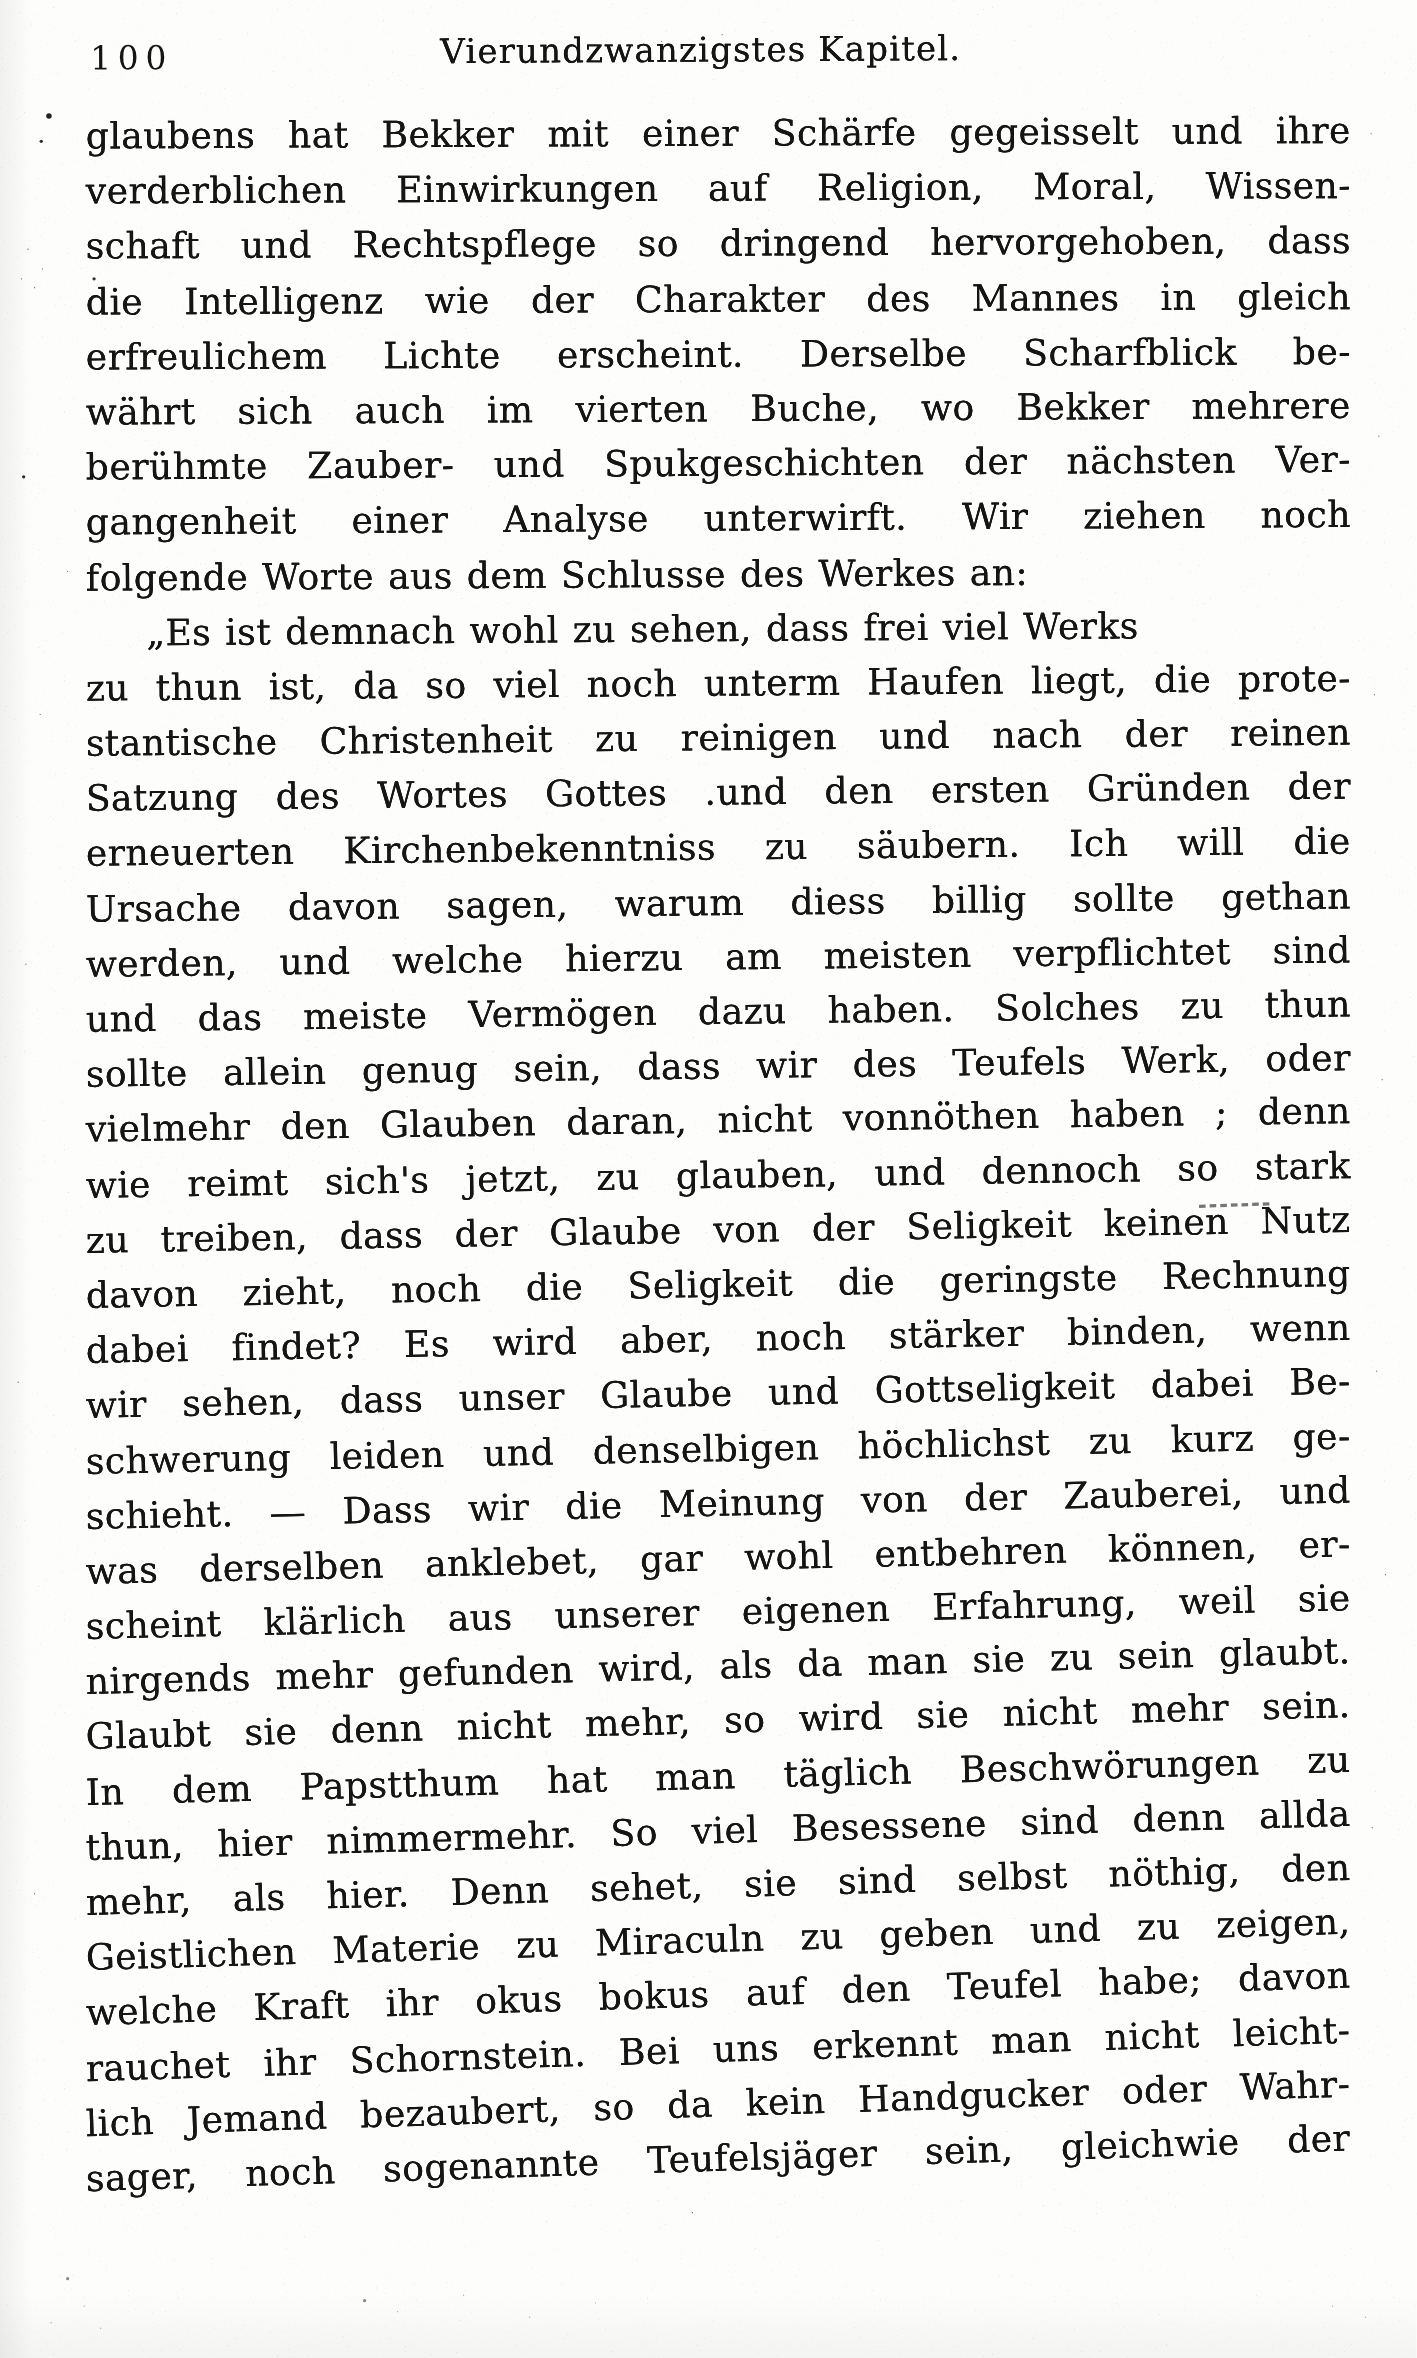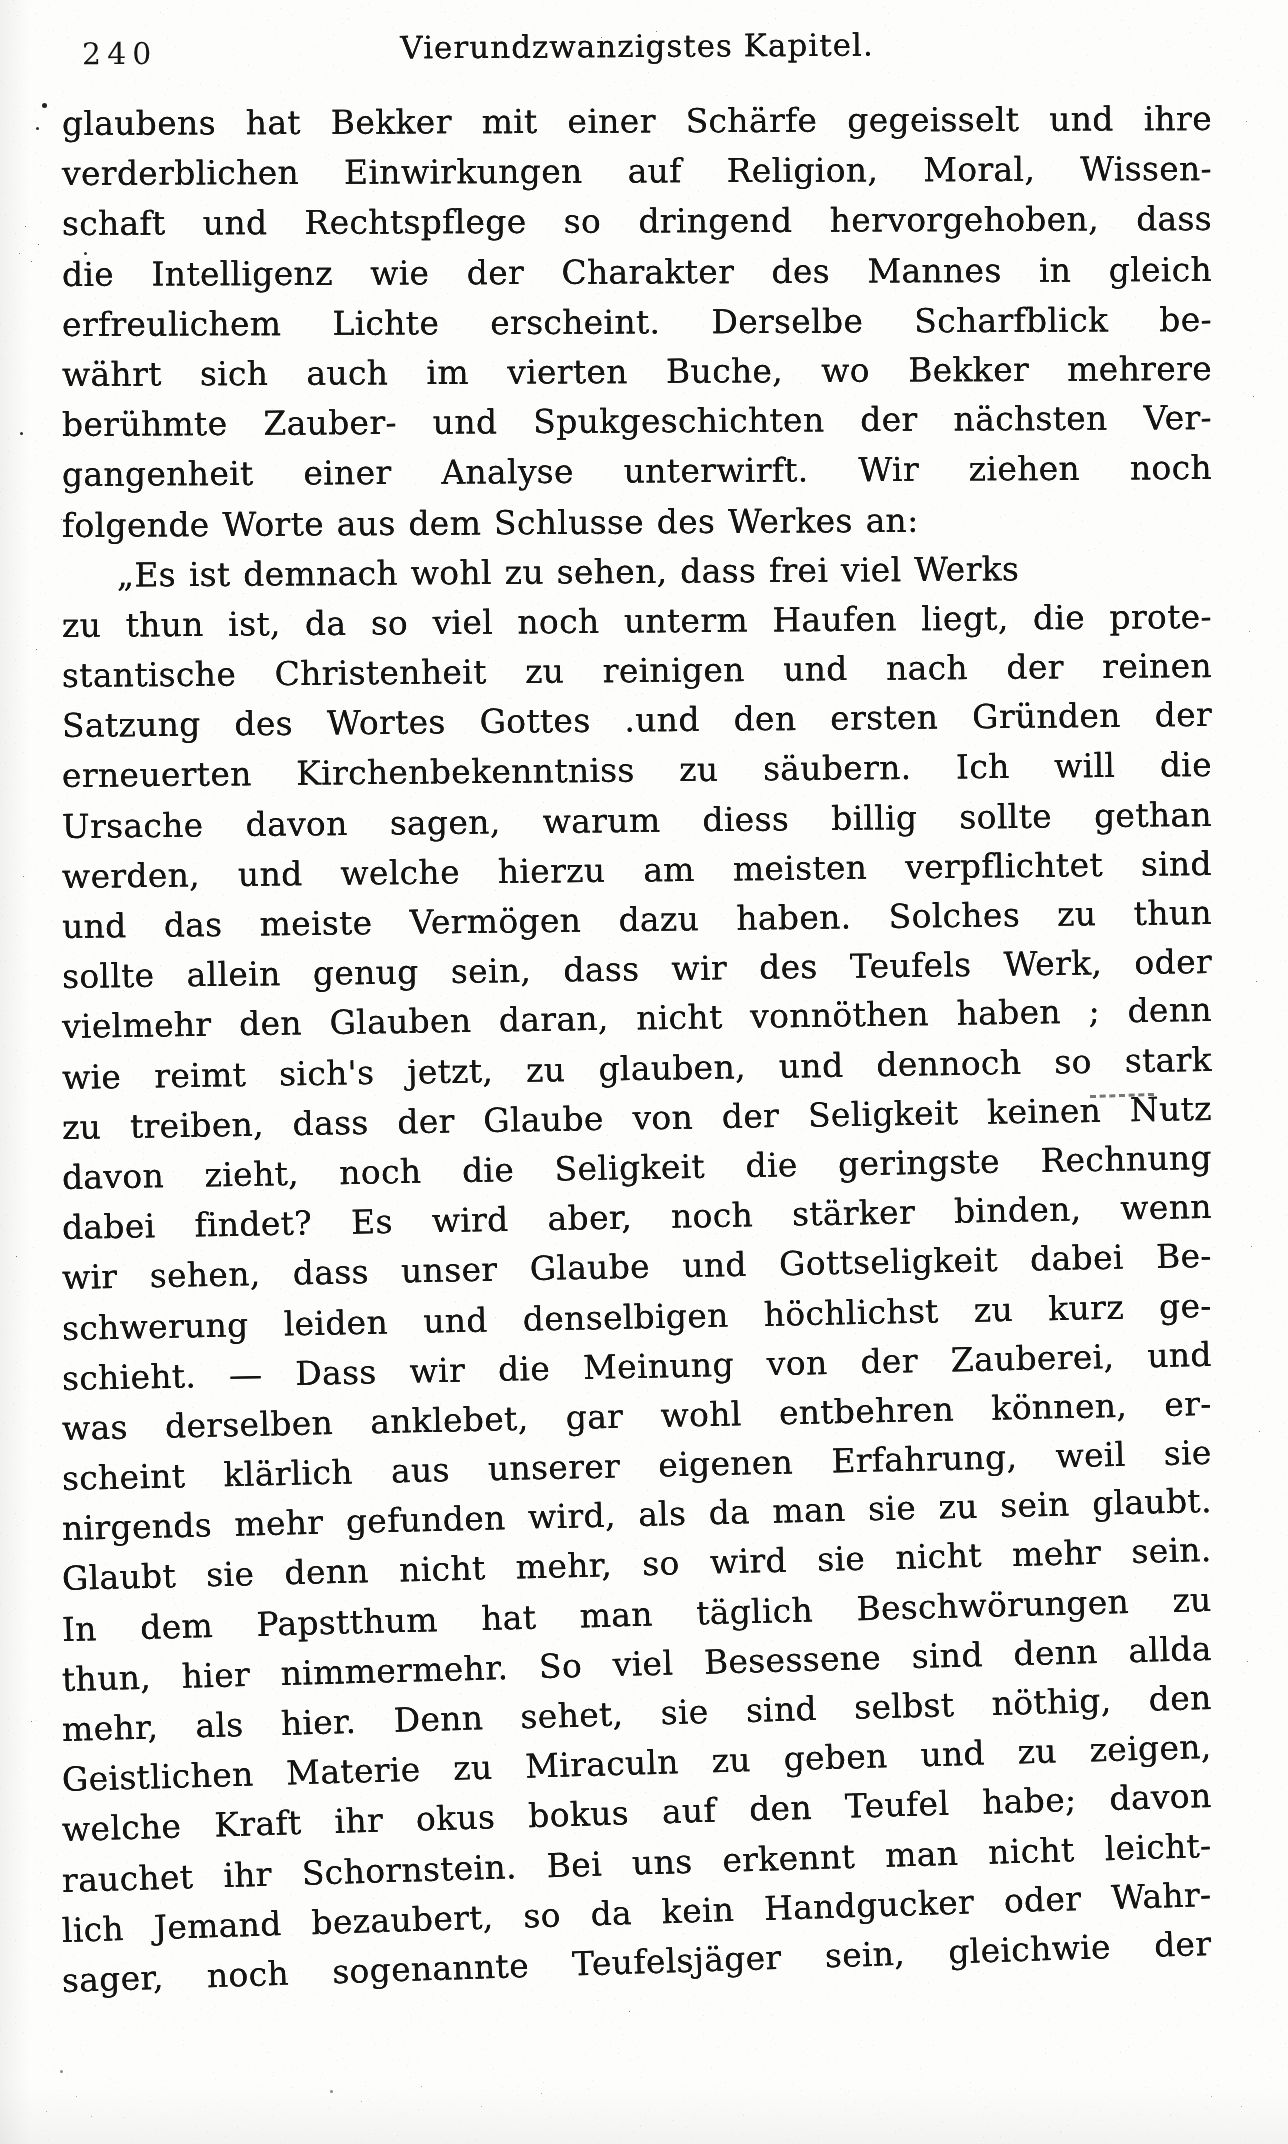--- a/index.html
+++ b/index.html
@@ -27,21 +27,21 @@
     position:absolute;left:20px;top:8px;
     font-size:30px;letter-spacing:6px;
     transform:rotate(-.3deg);
   }
   .title{
     display:block;text-align:center;
     font-size:31px;letter-spacing:1px;
     transform:rotate(-.35deg);
     text-shadow:0 0 .6px #000;
   }
-  .bodytext{position:absolute;top:99px;left:62px;width:1150px;}
+  .bodytext{position:absolute;top:99px;left:78px;width:1150px;}
   .ln{
     height:50.2px;line-height:50.2px;
     font-size:33px;letter-spacing:.3px;word-spacing:2px;
     text-align:justify;text-align-last:justify;
     transform-origin:0 50%;
     text-shadow:0 0 .6px #000;
   }
   .ln.end{text-align-last:left;}
   .ln.indent{text-indent:55px;}
   
@@ -73,21 +73,21 @@
     transform:rotate(-2deg);pointer-events:none;
   }
   .noise{position:absolute;left:0;top:0;opacity:.55;pointer-events:none;}
 </style>
 </head>
 <body>
 
 <div class="page">
 
   <header class="hdr">
-    <span class="pagenum">240</span>
+    <span class="pagenum">100</span>
     <span class="title">Vierundzwanzigstes Kapitel.</span>
   </header>
 
   <main class="bodytext">
     <div class="ln" style="transform:rotate(-0.25deg)">glaubens hat Bekker mit einer Schärfe gegeisselt und ihre</div>
     <div class="ln" style="transform:rotate(-0.25deg)">verderblichen Einwirkungen auf Religion, Moral, Wissen-</div>
     <div class="ln" style="transform:rotate(-0.25deg)">schaft und Rechtspflege so dringend hervorgehoben, dass</div>
     <div class="ln" style="transform:rotate(-0.25deg)">die Intelligenz wie der Charakter des Mannes in gleich</div>
     <div class="ln" style="transform:rotate(-0.25deg)">erfreulichem Lichte erscheint. Derselbe Scharfblick be-</div>
     <div class="ln" style="transform:rotate(-0.3deg)">währt sich auch im vierten Buche, wo Bekker mehrere</div>

